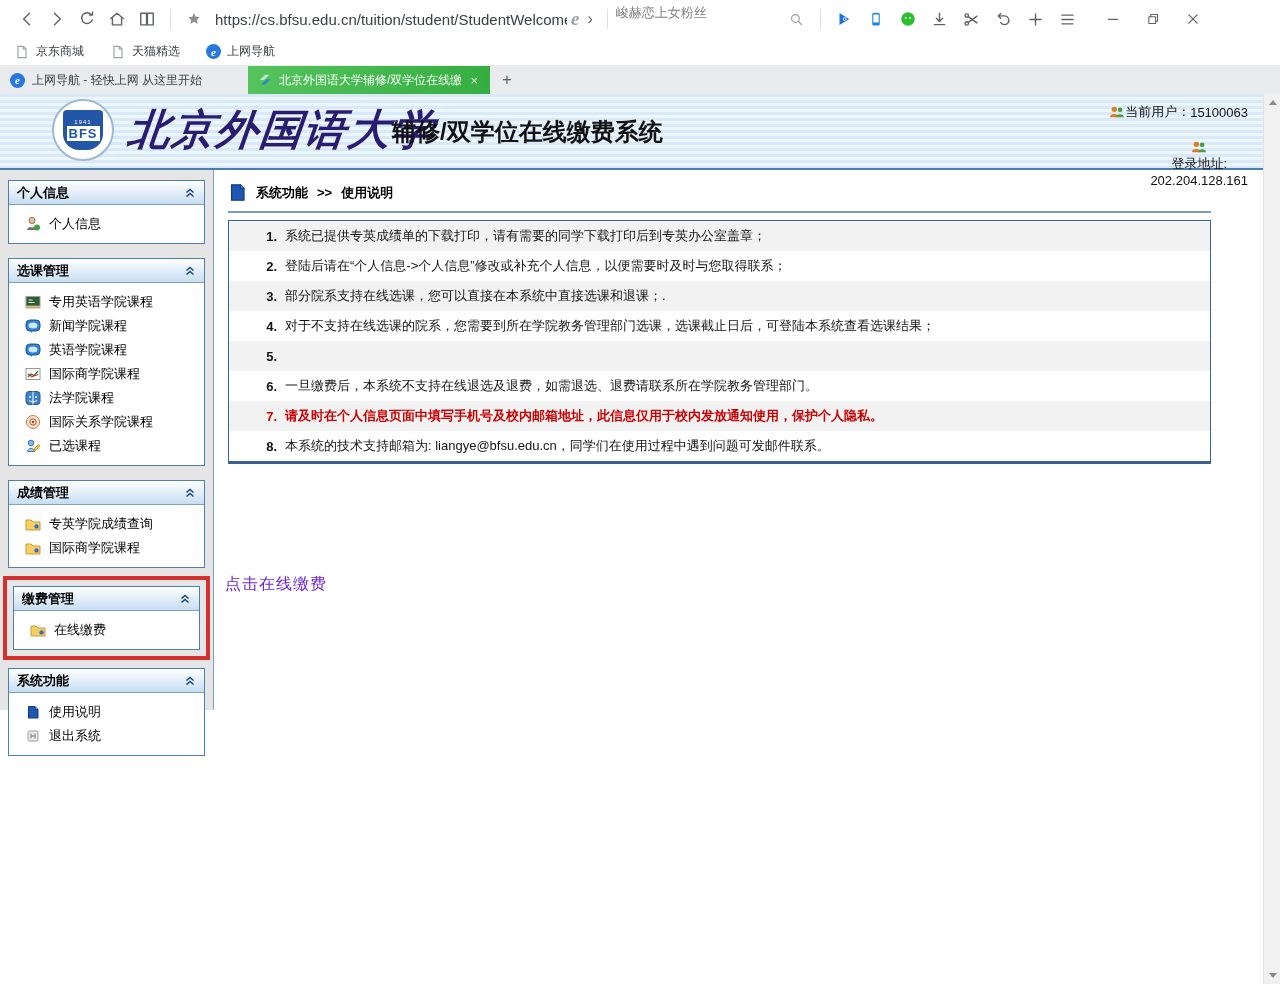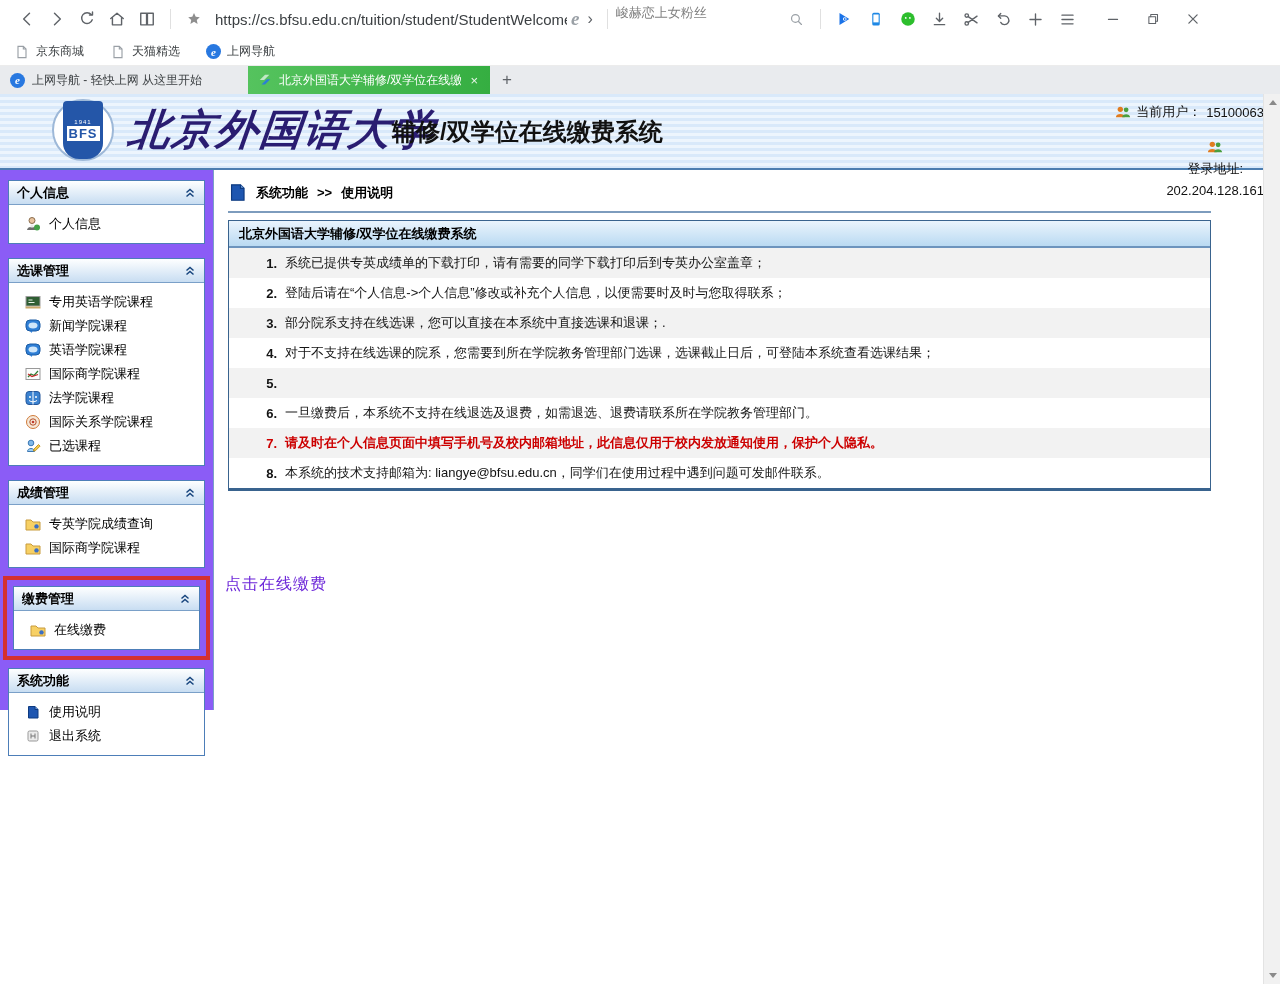--- a/index.html
+++ b/index.html
@@ -39,33 +39,33 @@
   .vscroll { position:absolute; top:0; right:0; bottom:0; width:17px; background:#f1f1f1; border-left:1px solid #e3e3e3; z-index:5; }
   .varrow { position:absolute; left:0; width:17px; height:17px; display:flex; align-items:center; justify-content:center; }
   .varrow.up { top:0; } .varrow.down { bottom:0; }
   .tri-up { width:0;height:0;border-left:4px solid transparent;border-right:4px solid transparent;border-bottom:5px solid #8a8a8a; }
   .tri-dn { width:0;height:0;border-left:4px solid transparent;border-right:4px solid transparent;border-top:5px solid #8a8a8a; }
 
   .site-header { height:76px; position:relative; border-bottom:2px solid #4d7eb0;
     background:repeating-linear-gradient(180deg,#d9e9fa 0 3px,#edf5fd 3px 6px); }
   .logo { position:absolute; left:52px; top:5px; width:62px; height:62px; border-radius:50%;
     background:#fff; border:2px solid #9db8d8; display:flex; align-items:center; justify-content:center; }
-  .logo-inner { width:40px; height:58px; background:#2456a8; border-radius:4px 4px 16px 16px; display:flex; flex-direction:column; align-items:center; justify-content:center; color:#fff; }
+  .logo-inner { width:40px; height:40px; background:#2456a8; border-radius:4px 4px 16px 16px; display:flex; flex-direction:column; align-items:center; justify-content:center; color:#fff; }
   .logo-year { font-size:6px; letter-spacing:1px; }
   .logo-abbr { font-size:13px; font-weight:bold; letter-spacing:1px; background:#fff; color:#2456a8; padding:0 2px; margin-top:1px; }
   .brand { position:absolute; left:128px; top:8px; font-family:"DejaVu Serif",serif; font-style:italic; font-weight:bold;
     font-size:42px; color:#2a1d71; transform:skewX(-6deg); letter-spacing:2px; white-space:nowrap; }
   .sys-title { position:absolute; left:392px; top:22px; font-size:24px; font-weight:bold; color:#111; white-space:nowrap; }
-  .uinfo { position:absolute; right:16px; display:flex; align-items:center; gap:5px; font-size:13px; color:#111; }
+  .uinfo { position:absolute; right:32px; display:flex; align-items:center; font-size:13px; color:#111; }
   .uinfo.row1 { top:9px; } .uinfo.row2 { top:45px;flex-direction:column; }
 
   .content { position:relative; height:812px; display:flex; margin-right:17px; }
 
   
-  .sidebar { width:214px; flex:0 0 auto; background:#8b5cf6; border-right:1px solid #7aa0c8; height:540px; padding:10px 8px 0 8px; }
+  .sidebar { width:214px; flex:0 0 auto; background:#e5e5e5; border-right:1px solid #7aa0c8; height:540px; padding:10px 8px 0 8px; }
   .sb-box { background:#fff; border:1px solid #4d7eb8; margin-bottom:14px; }
   .sb-head { height:24px; display:flex; align-items:center; justify-content:space-between; padding:0 8px;
     background:linear-gradient(#feffff,#c8ddf2); border-bottom:1px solid #7aa0c8; font-size:13px; font-weight:bold; color:#000; }
   .sb-items { padding:7px 0; }
   .sb-item { height:24px; display:flex; align-items:center; gap:8px; padding-left:16px; font-size:13px; color:#000; cursor:pointer; }
   .redwrap { border:4px solid #d43030; padding:6px; margin:-6px -5px 8px -5px; }
   .redwrap .sb-box { margin-bottom:0; }
   .i16 { width:16px; height:16px; flex:0 0 auto; }
 
   
@@ -454,21 +454,20 @@
               <path d="M3 1.5h7.5l3 3V14.5H3z" fill="#1e56b0" stroke="#0d3a80"></path>
               <path d="M10.5 1.5v3h3" fill="#6f9bd8" stroke="#0d3a80"></path>
             </svg>
           <span>系统功能</span>
           <span>&gt;&gt;</span>
           <span>使用说明</span>
         </div>
         <div class="divider"></div>
 
         <div class="panel">
-          <div class="panel-head">北京外国语大学辅修/双学位在线缴费系统</div>
           <div>
             <div class="nrow">
                 <span class="num">1.</span>
                 <span>系统已提供专英成绩单的下载打印，请有需要的同学下载打印后到专英办公室盖章；</span>
               </div>
             <div class="nrow">
                 <span class="num">2.</span>
                 <span>登陆后请在“个人信息-&gt;个人信息”修改或补充个人信息，以便需要时及时与您取得联系；</span>
               </div>
             <div class="nrow">

